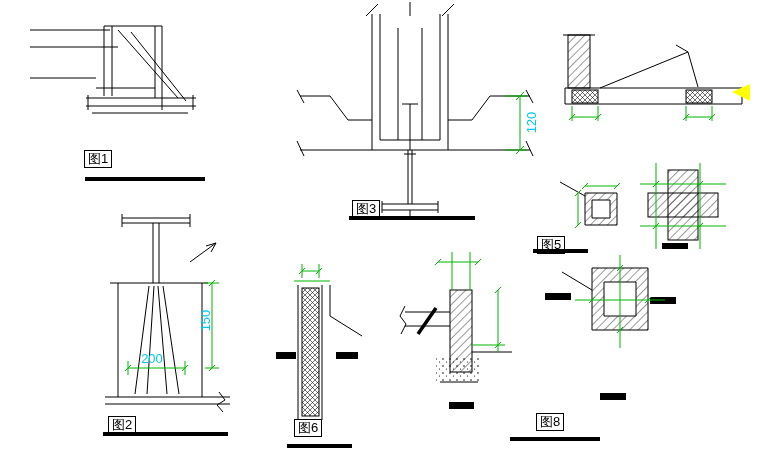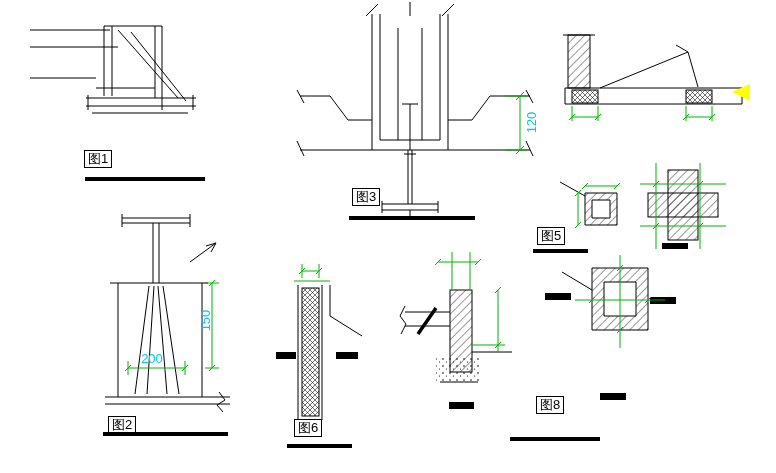--- a/index.html
+++ b/index.html
@@ -160,25 +160,25 @@
     <rect class="solid" x="545" y="293" width="26" height="7"></rect>
     <rect class="solid" x="650" y="297" width="26" height="7"></rect>
     <rect class="solid" x="600" y="393" width="26" height="7"></rect>
     <g class="dim" fill="none" stroke-width="1">
       <path d="M575,300 H665 M620,255 V348"></path>
       <path d="M589,303 L595,297 M645,303 L651,297 M617,271 L623,265 M617,333 L623,327"></path>
     </g>
   </svg>
 
   <div class="fig-label" style="left:84px;top:150px">图1</div>
-  <div class="fig-label" style="left:352px;top:188px">图3</div>
-  <div class="fig-label" style="left:537px;top:227px">图5</div>
+  <div class="fig-label" style="left:352px;top:200px">图3</div>
+  <div class="fig-label" style="left:537px;top:236px">图5</div>
   <div class="fig-label" style="left:108px;top:416px">图2</div>
   <div class="fig-label" style="left:294px;top:419px">图6</div>
-  <div class="fig-label" style="left:536px;top:396px">图8</div>
+  <div class="fig-label" style="left:536px;top:413px">图8</div>
 
   <div class="title-bar" style="left:85px;top:177px;width:120px"></div>
   <div class="title-bar" style="left:349px;top:216px;width:126px"></div>
   <div class="title-bar" style="left:533px;top:249px;width:55px"></div>
   <div class="title-bar" style="left:103px;top:432px;width:125px"></div>
   <div class="title-bar" style="left:287px;top:444px;width:65px"></div>
   <div class="title-bar" style="left:510px;top:437px;width:90px"></div>
 
   <div class="dim-text rot" style="left:511px;top:115px">120</div>
   <div class="dim-text rot" style="left:185px;top:313px">150</div>

